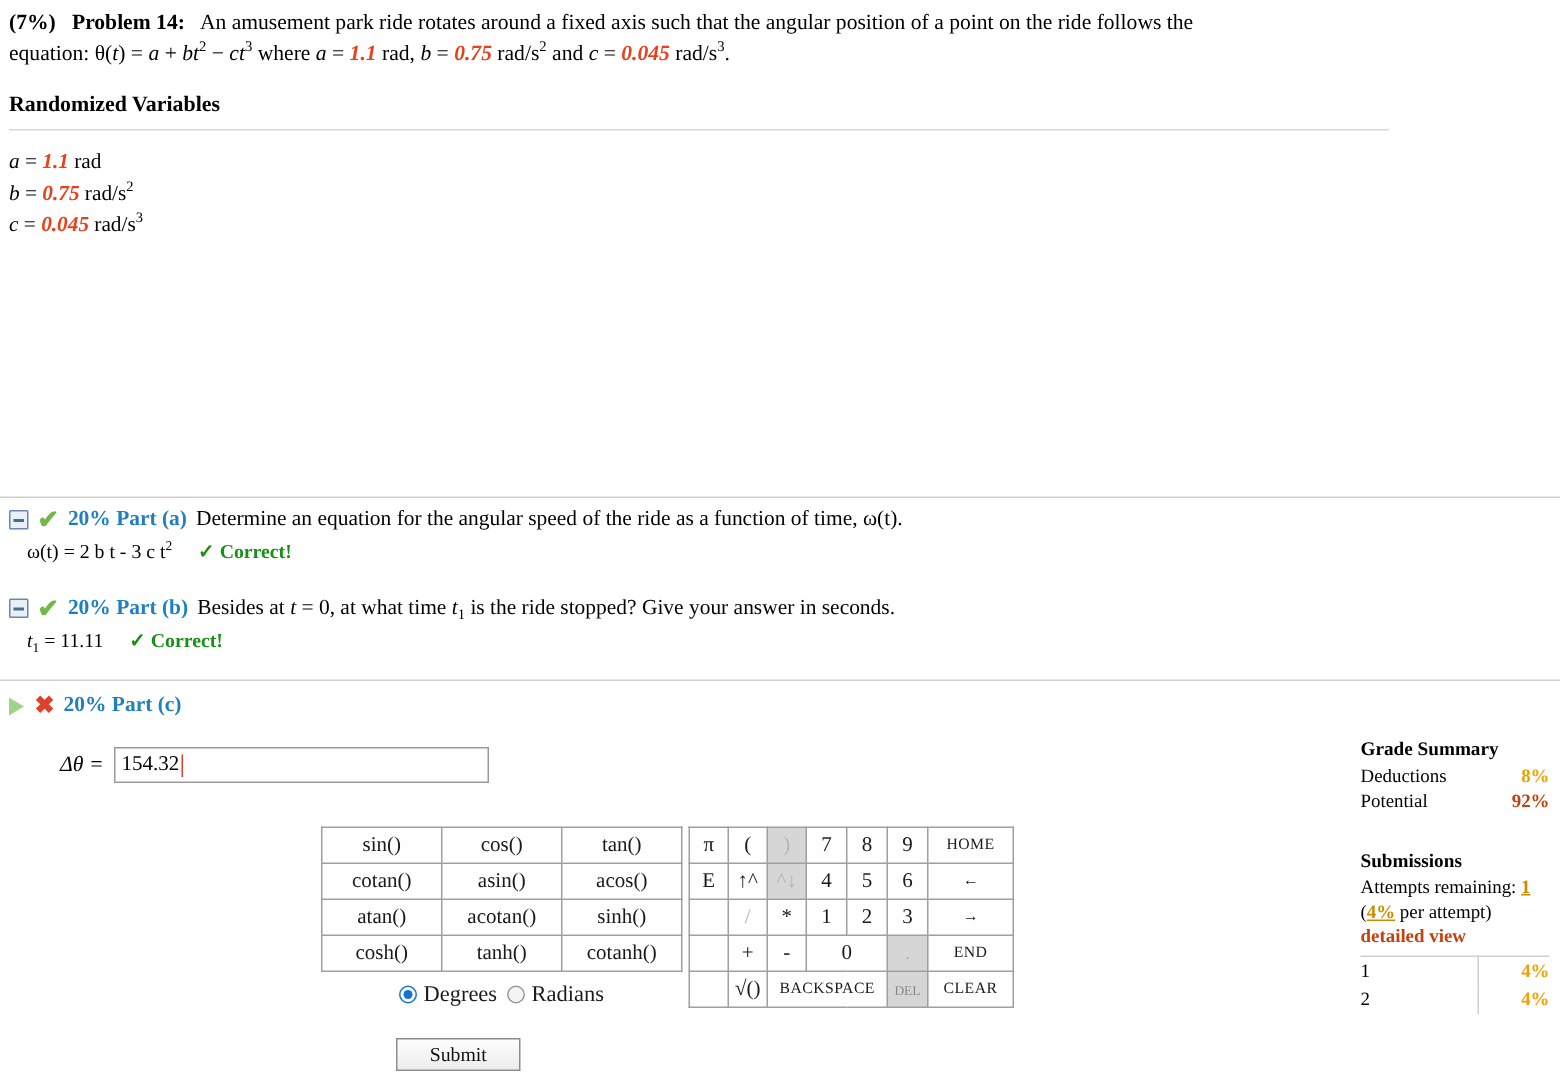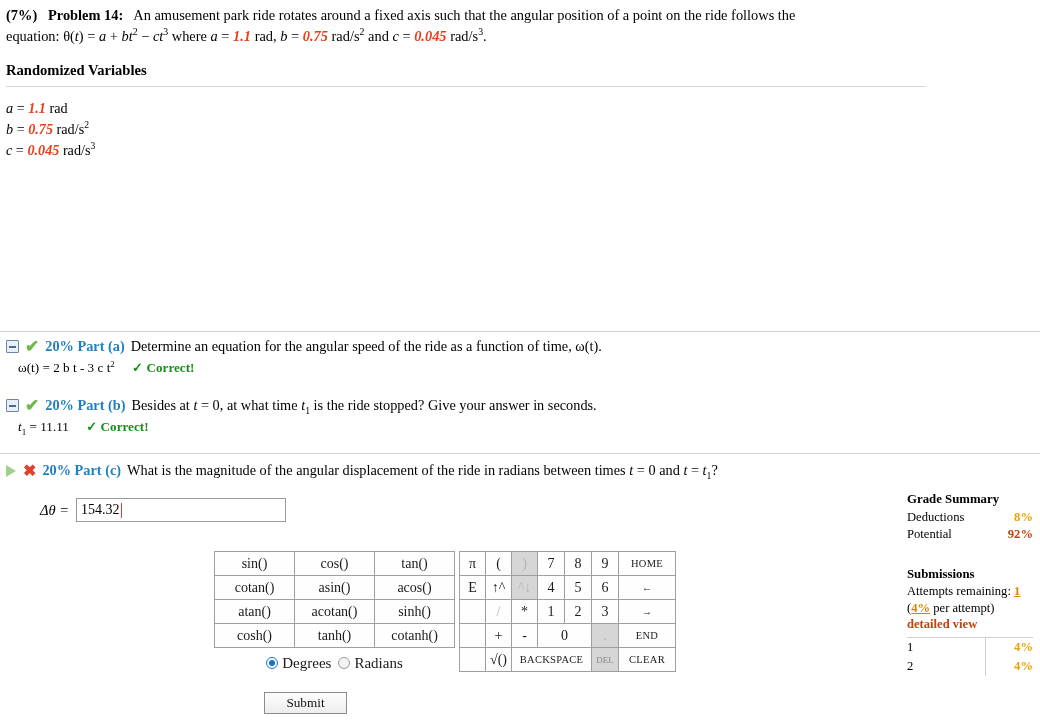--- a/index.html
+++ b/index.html
@@ -73,21 +73,21 @@
   .chk-icon { color: #6fb84a; font-size: 17px; line-height: 1; font-weight: bold; }
   .x-icon { color: #e0402a; font-size: 16px; line-height: 1; font-weight: bold; }
 
   
   .ans-row {
     position: absolute; left: 40px; top: 498px;
     display: flex; align-items: center; font-size: 14.5px;
   }
   .ans-label { margin-right: 7px; font-style: italic; }
   .ans-box {
-    width: 210px; height: 24px; border: 1px solid #9a9a9a;
+    width: 250px; height: 24px; border: 1px solid #9a9a9a;
     background: #fff; font-family: "Liberation Serif", serif;
     font-size: 14px; padding: 1px 4px; color: #000;
     display: flex; align-items: center;
   }
   .caret { display: inline-block; width: 1px; height: 15px; background: #e0402a; margin-left: 1px; }
 
   
   .keypad { position: absolute; left: 214px; top: 551px; display: flex; }
   table.kp { border-collapse: collapse; }
   table.kp td {
@@ -226,21 +226,20 @@
       <span>= 11.11</span>
       <span class="correct">✓ Correct!</span>
     </div>
   </div>
 
   <div class="part" style="left:6px; top:462px;">
     <div class="part-head">
       <span class="tri-icon"></span>
       <span class="x-icon">✖</span>
       <span class="part-label">20% Part (c)</span>
-      <span class="part-text">What is the magnitude of the angular displacement of the ride in radians between times <i class="mv">t</i> = 0 and <i class="mv">t</i> = <i class="mv">t</i><sub>1</sub>?</span>
     </div>
   </div>
 
   <div class="ans-row">
     <span class="ans-label">Δθ =</span>
     <div class="ans-box">
       <span>154.32</span>
         <span class="caret"></span>
     </div>
   </div>

